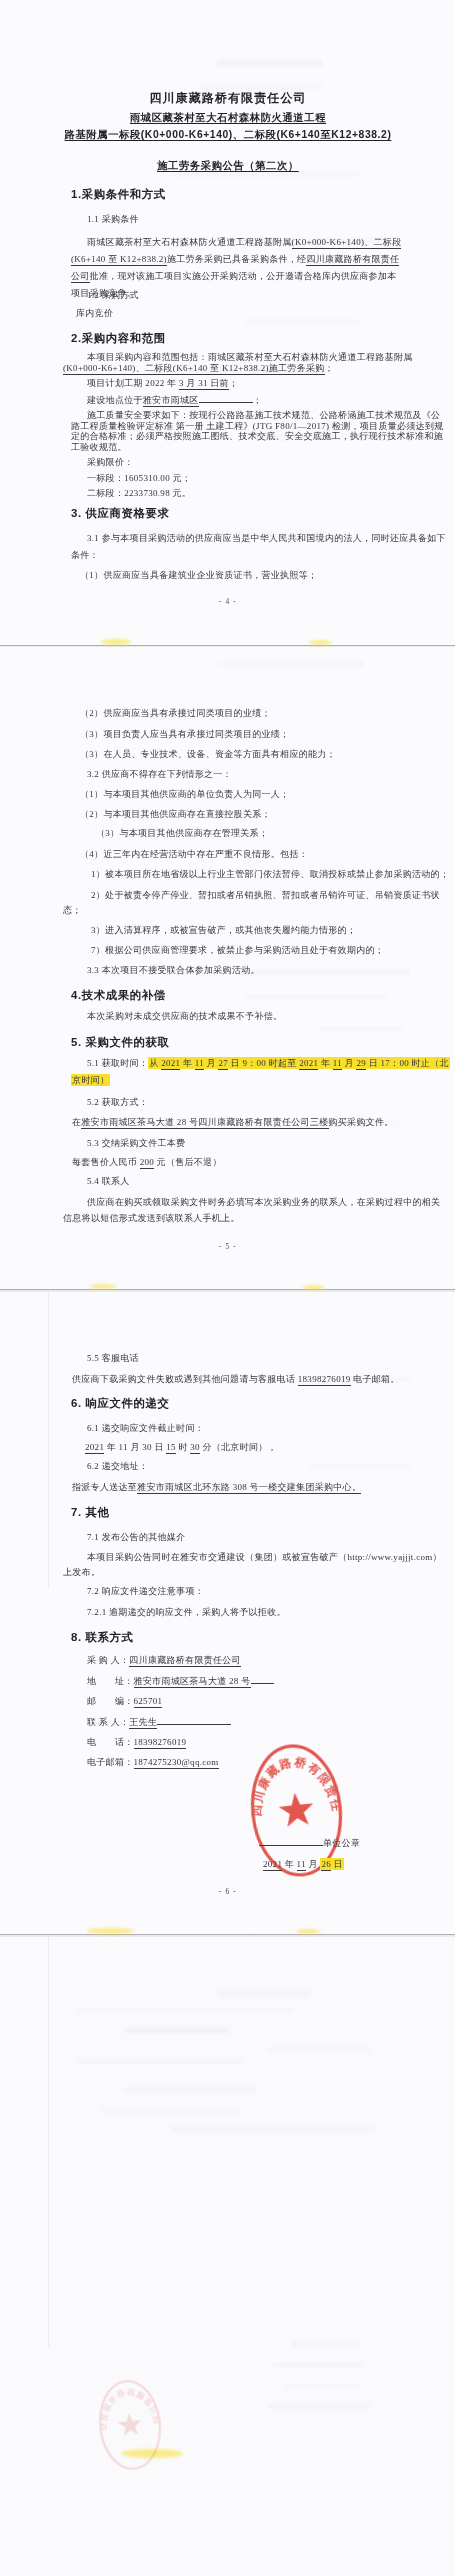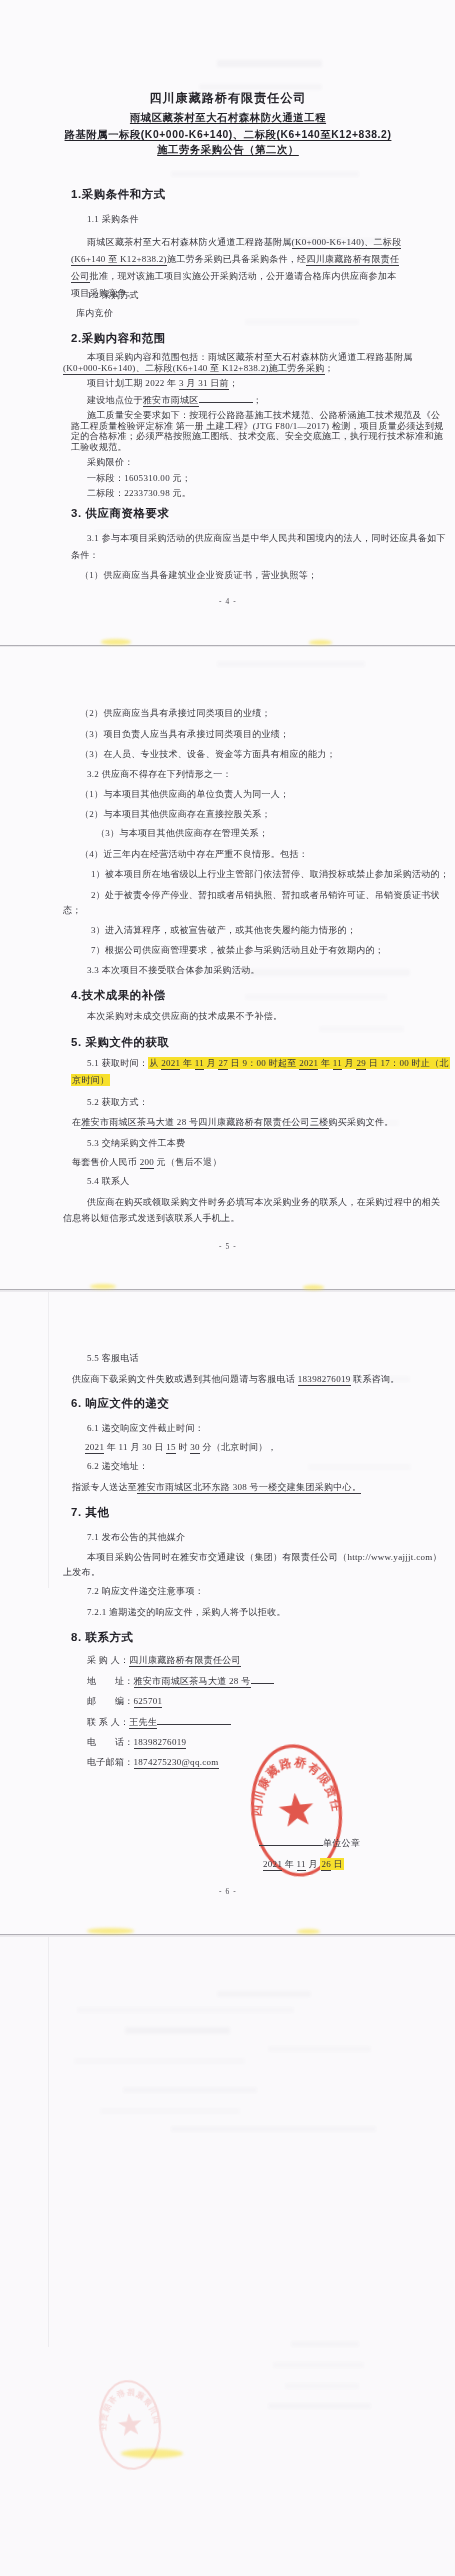--- a/index.html
+++ b/index.html
@@ -79,21 +79,21 @@
 <div class="smudge" style="top:640px;left:309px;width:23px;height:4.6px"></div>
 <div class="smudge" style="top:1284px;left:90px;width:26px;height:5.1px"></div>
 <div class="smudge" style="top:1285px;left:303px;width:20.5px;height:4.6px"></div>
 <div class="smudge" style="top:1928px;left:87px;width:47px;height:5.7px"></div>
 <div class="smudge" style="top:1929px;left:297px;width:23px;height:4.6px"></div>
 <div class="smudge" style="top:2449px;left:121px;width:62px;height:9px"></div>
 
 <div class="ln ct t1" style="top:91px">四川康藏路桥有限责任公司</div>
 <div class="ln ct t2 tu" style="top:112px">雨城区藏茶村至大石村森林防火通道工程</div>
 <div class="ln ct t2 tu" style="top:129px">路基附属一标段(K0+000-K6+140)、二标段(K6+140至K12+838.2)</div>
-<div class="ln ct t2 tu" style="top:144px">施工劳务采购公告（第二次）</div>
+<div class="ln ct t2 tu" style="top:160px">施工劳务采购公告（第二次）</div>
 
 <div class="ln hd" style="top:187px;left:71px">1.采购条件和方式</div>
 <div class="ln bd" style="top:214px;left:87px">1.1 采购条件</div>
 
 <div class="ln bd wrap" style="top:234px;left:71px;width:333px;line-height:17px;text-indent:16px">
   <span>雨城区藏茶村至大石村森林防火通道工程路基附属</span><span class="u">(K0+000-K6+140)、二标段(K6+140 至 K12+838.2)</span><span>施工劳务采购已具备采购条件，经</span><span class="u">四川康藏路桥有限责任公司</span><span>批准，现对该施工项目实施公开采购活动，公开邀请合格库内供应商参加本项目采购竞争。</span>
 </div>
 
 <div class="ln bd" style="top:290px;left:87px">1.2 采购方式</div>
 <div class="ln bd" style="top:308px;left:76px">库内竞价</div>
@@ -156,34 +156,34 @@
 <div class="ln bd" style="top:1157px;left:72px">
   <span>每套售价人民币 </span><span class="u">200</span><span> 元（售后不退）</span>
 </div>
 <div class="ln bd" style="top:1176px;left:87px">5.4 联系人</div>
 <div class="ln bd" style="top:1197px;left:87px">供应商在购买或领取采购文件时务必填写本次采购业务的联系人，在采购过程中的相关</div>
 <div class="ln bd" style="top:1213px;left:63px">信息将以短信形式发送到该联系人手机上。</div>
 <div class="ln pgnum" style="top:1242px">- 5 -</div>
 
 <div class="ln bd" style="top:1353px;left:87px">5.5 客服电话</div>
 <div class="ln bd" style="top:1374px;left:72px">
-  <span>供应商下载采购文件失败或遇到其他问题请与客服电话 </span><span class="u">18398276019</span><span> 联系咨询。</span>
+  <span>供应商下载采购文件失败或遇到其他问题请与客服电话 </span><span class="u">18398276019</span><span> 电子邮箱。</span>
 </div>
 <div class="ln hd" style="top:1396px;left:71px">6. 响应文件的递交</div>
 <div class="ln bd" style="top:1423px;left:87px">6.1 递交响应文件截止时间：</div>
 <div class="ln bd" style="top:1442px;left:85px">
   <span class="u">2021</span><span> 年 11 月 30 日 </span><span class="u">15</span><span> 时 </span><span class="u">30</span><span> 分（北京时间），</span>
 </div>
 <div class="ln bd" style="top:1461px;left:87px">6.2 递交地址：</div>
 <div class="ln bd" style="top:1482px;left:72px">
   <span>指派专人送达至</span><span class="u">雅安市雨城区北环东路 308 号一楼交建集团采购中心。</span>
 </div>
 <div class="ln hd" style="top:1505px;left:71px">7. 其他</div>
 <div class="ln bd" style="top:1532px;left:87px">7.1 发布公告的其他媒介</div>
-<div class="ln bd" style="top:1552px;left:87px">本项目采购公告同时在雅安市交通建设（集团）有限责任公司（http://www.yajjjt.com）</div>
+<div class="ln bd" style="top:1552px;left:87px">本项目采购公告同时在雅安市交通建设（集团）或被宣告破产（http://www.yajjjt.com）</div>
 <div class="ln bd" style="top:1567px;left:63px">上发布。</div>
 <div class="ln bd" style="top:1586px;left:87px">7.2 响应文件递交注意事项：</div>
 <div class="ln bd" style="top:1607px;left:87px">7.2.1 逾期递交的响应文件，采购人将予以拒收。</div>
 <div class="ln hd" style="top:1630px;left:71px">8. 联系方式</div>
 
 <div class="ln bd" style="top:1655px;left:87px">
   <span>采 购 人：</span><span class="u">四川康藏路桥有限责任公司</span>
 </div>
 <div class="ln bd" style="top:1675px;left:87px">
   <span>地　　址：</span><span class="u">雅安市雨城区茶马大道 28 号</span><span class="blank" style="width:23px"></span>

